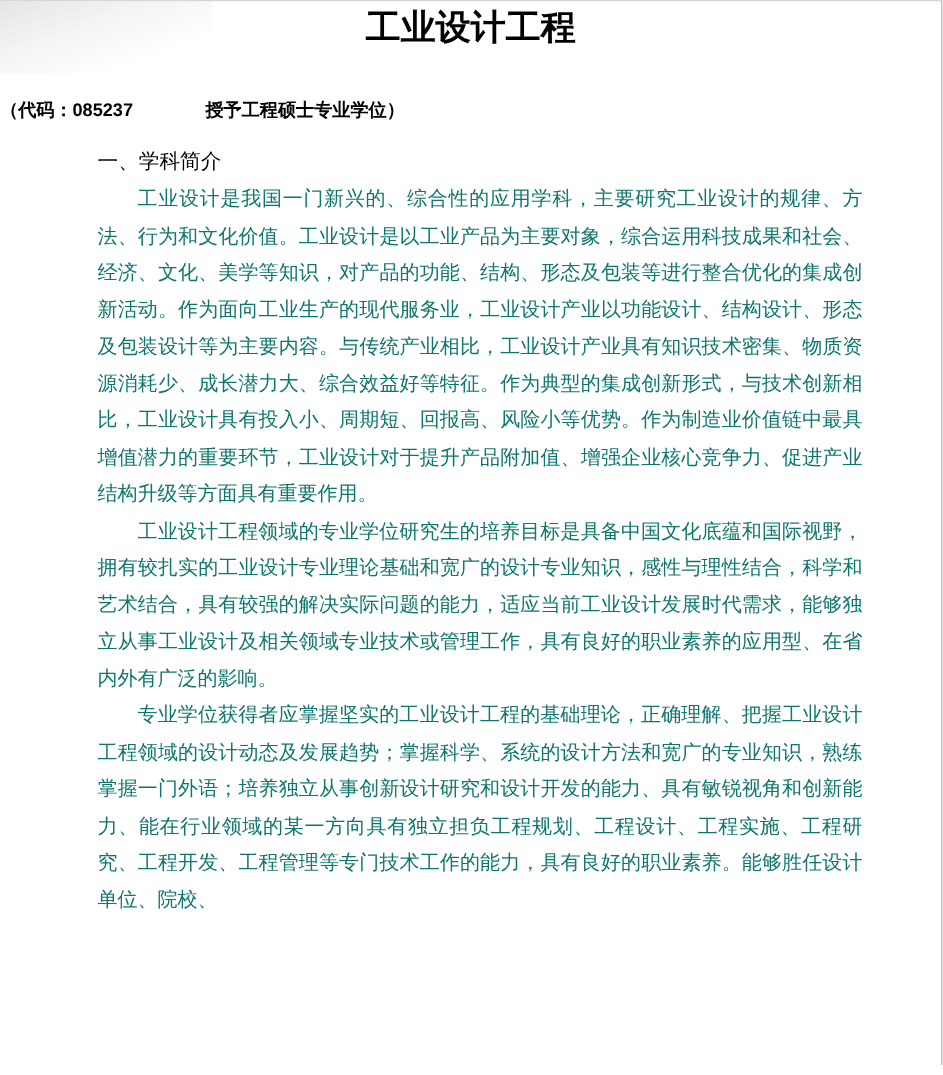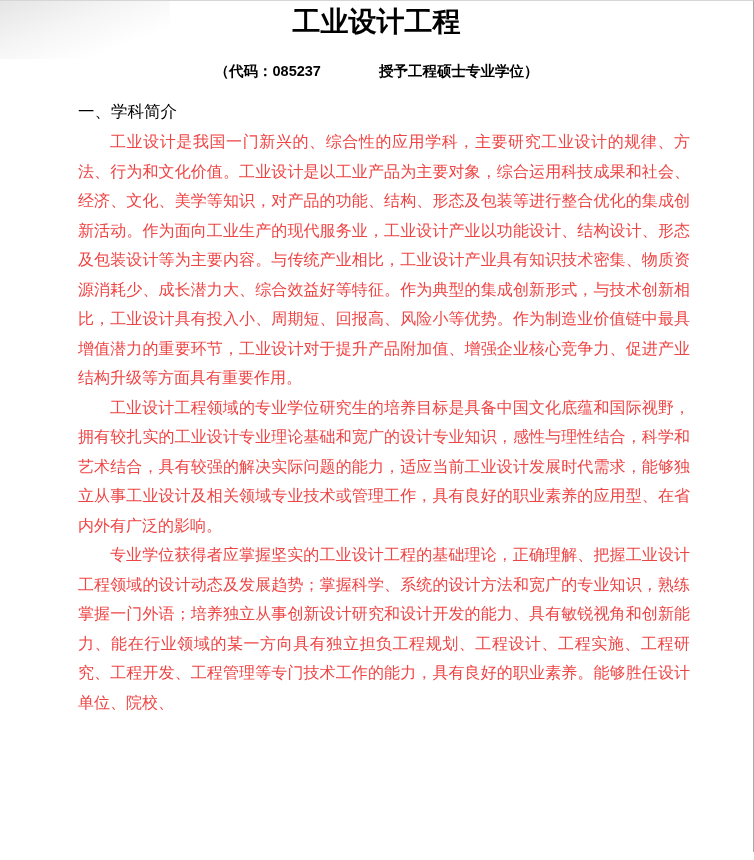--- a/index.html
+++ b/index.html
@@ -38,22 +38,22 @@
   .doc-title {
     margin: 4px 0 0 0;
     text-align: center;
     font-family: "Liberation Sans", "DejaVu Sans", sans-serif;
     font-weight: bold;
     font-size: 28px;
     line-height: 34px;
     color: #000;
   }
   .doc-subtitle {
-    margin-top: 23px;
-    text-align: center;
+    margin-top: 41px;
+    text-align: left;
     font-family: "Liberation Sans", "DejaVu Sans", sans-serif;
     font-weight: bold;
     font-size: 14.5px;
     line-height: 18px;
     white-space: pre;
     color: #000;
   }
   .content {
     margin: 15px 63px 0 78px;
   }
@@ -65,21 +65,21 @@
     line-height: 32px;
     color: #000;
   }
   .para {
     margin: 0;
     font-size: 16px;
     line-height: 29.5px;
     text-align: justify;
     text-justify: inter-ideograph;
     text-indent: 2em;
-    color: #ef4444;
+    color: #0f766e;
   }
 </style>
 </head>
 <body>
 
 <div class="page">
   <h1 class="doc-title">工业设计工程</h1>
 
   <div class="doc-subtitle">（代码：085237　　　　授予工程硕士专业学位）</div>
 

